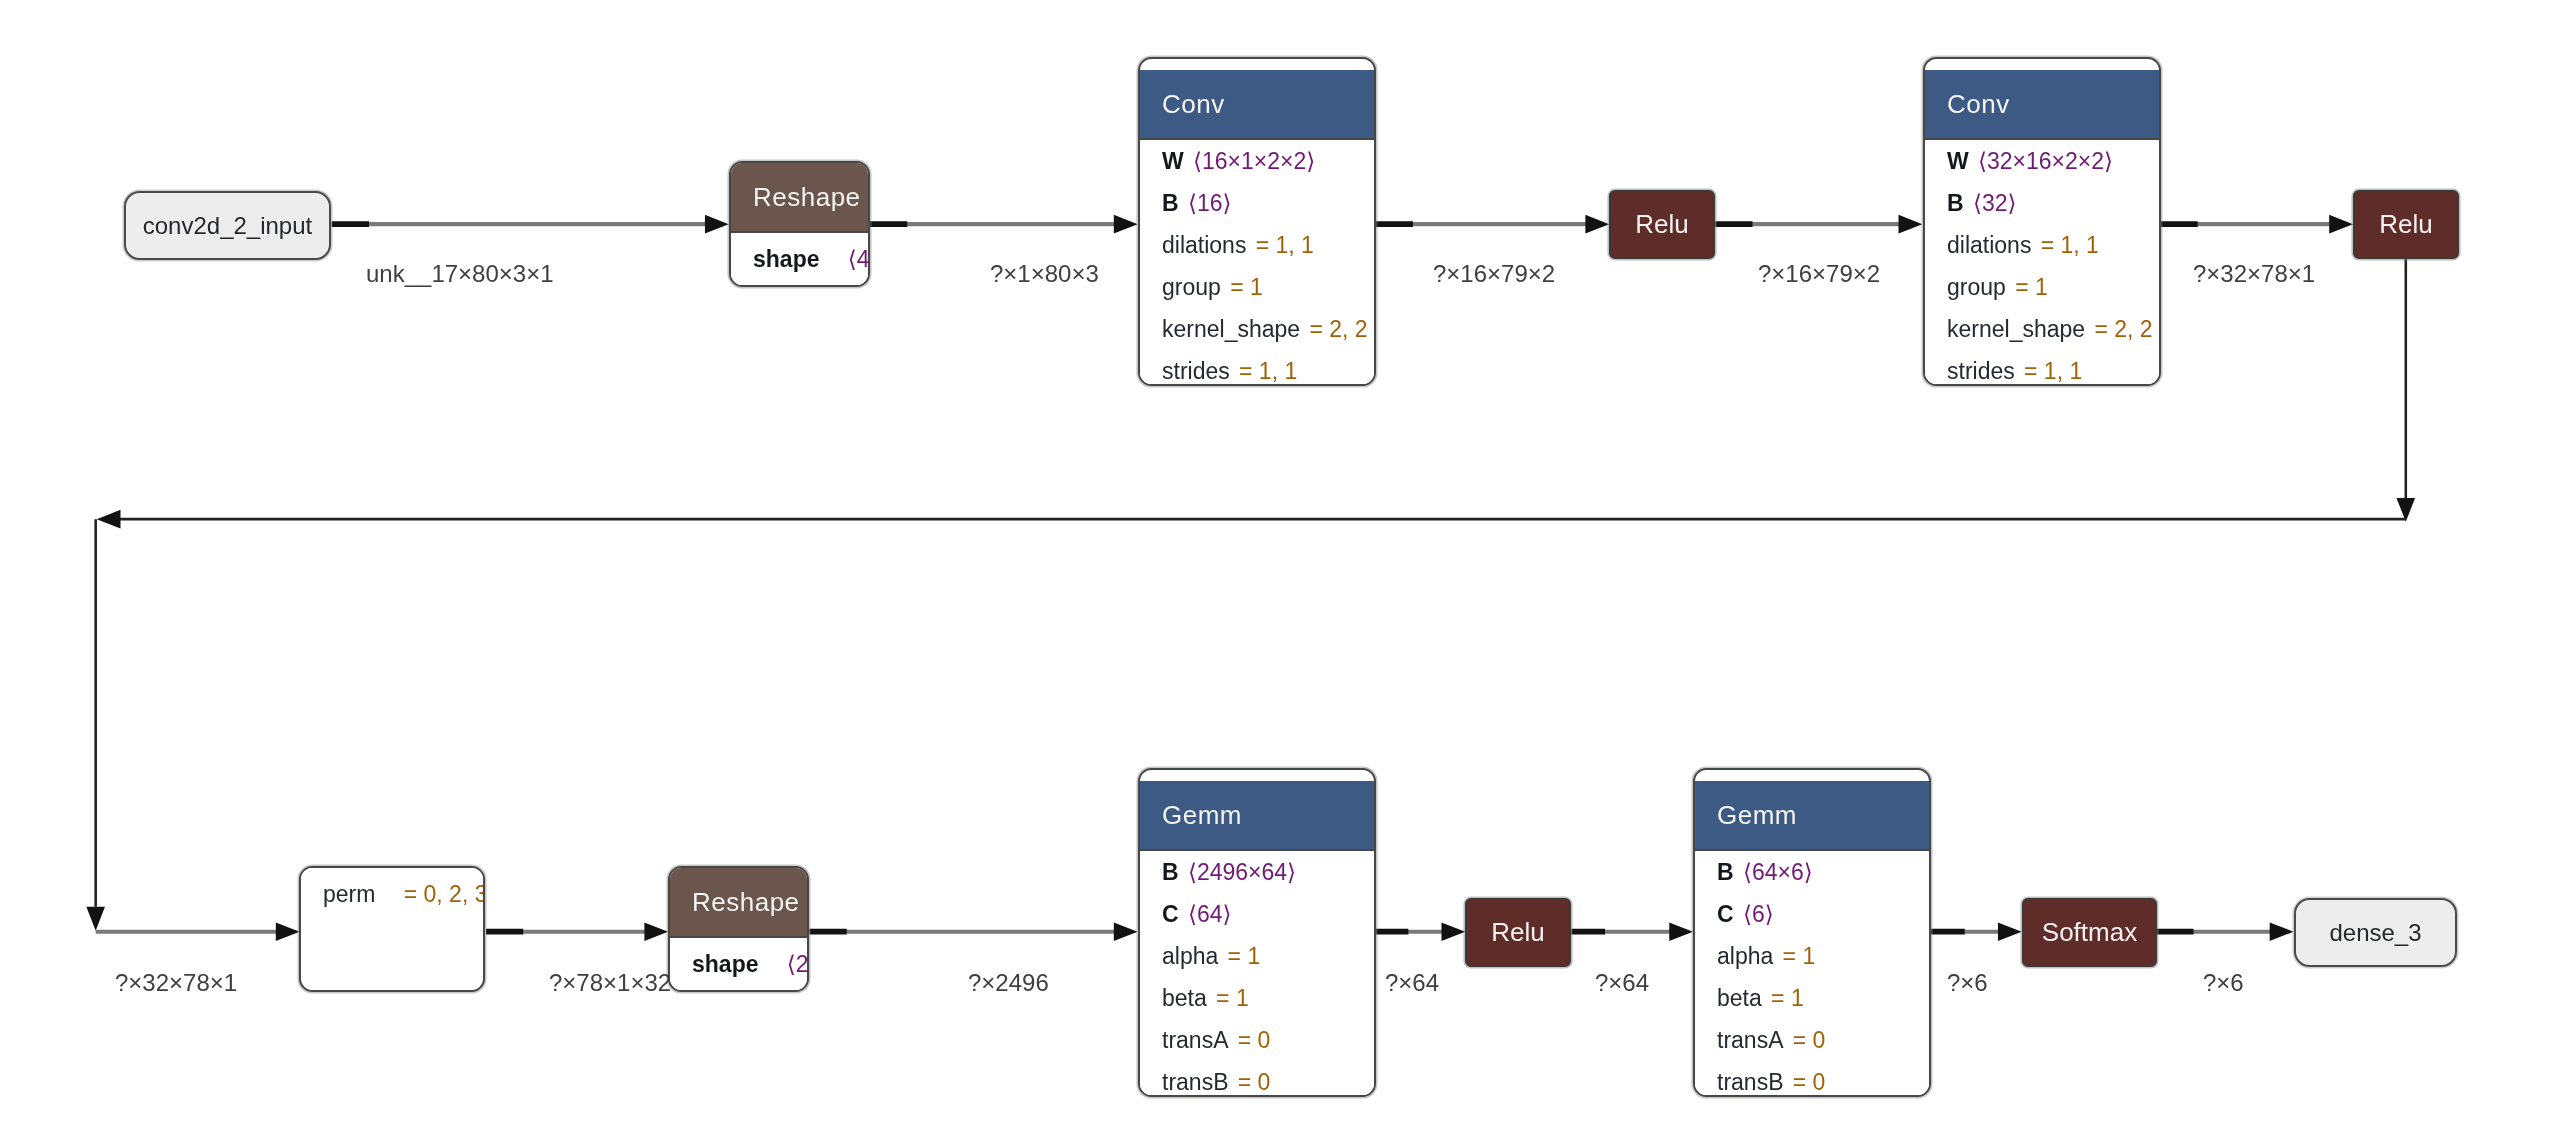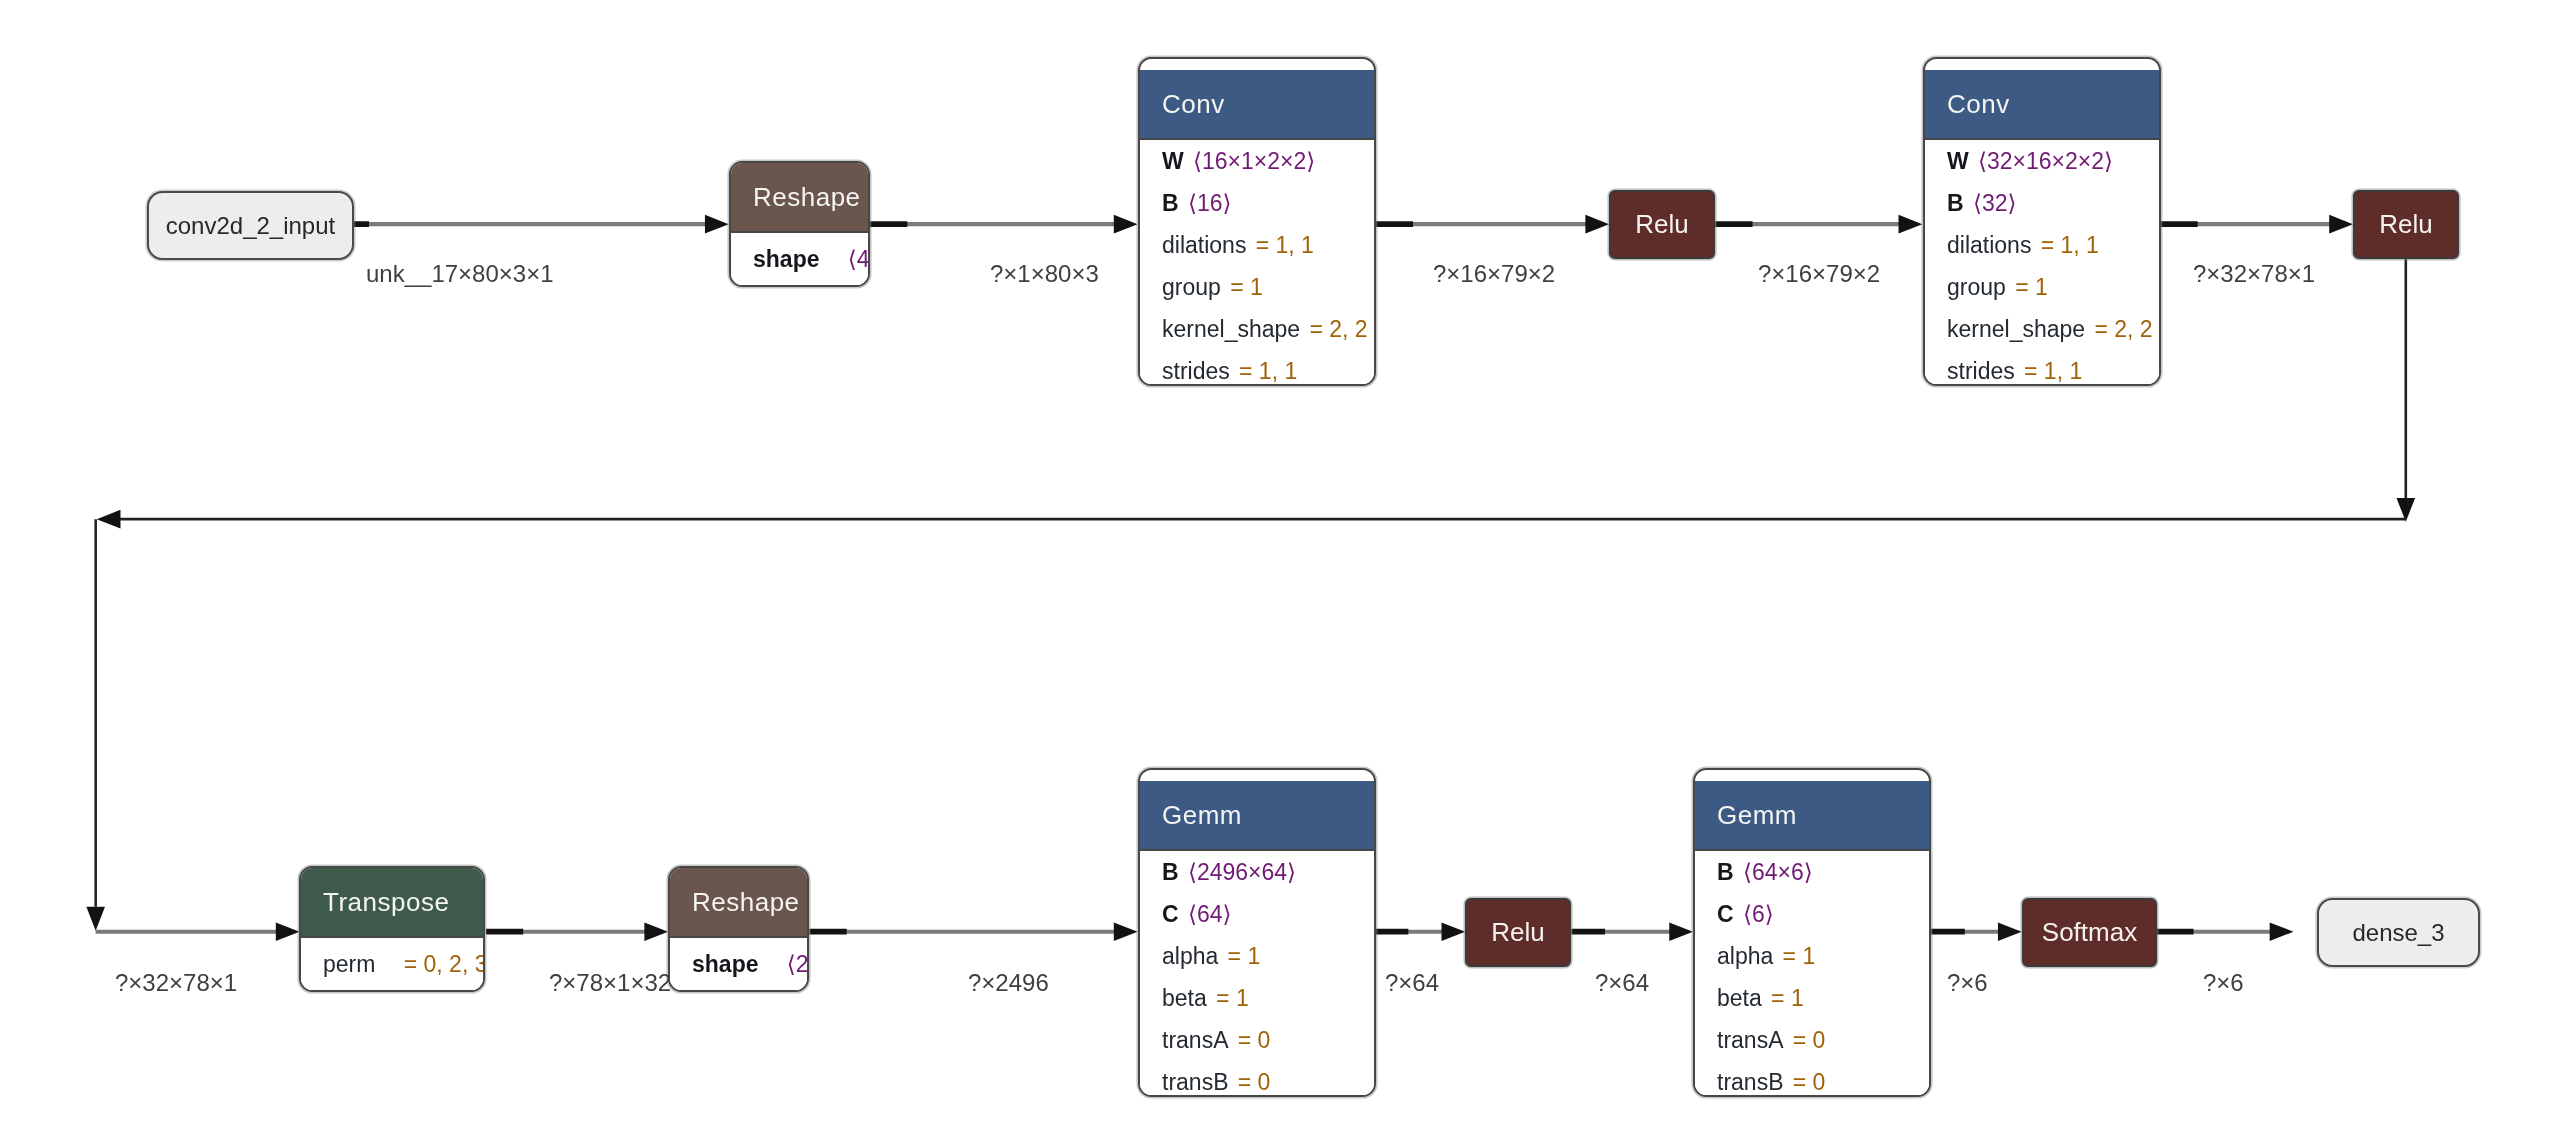--- a/index.html
+++ b/index.html
@@ -32,21 +32,21 @@
   .av { color:#a16207; }
   .av.dim { color:#701a75; }
   .act {
     background:#5e2d29; border:2.1px solid #3a3a3a; border-radius:6px;
     color:#f5f1ee; display:flex; align-items:center; justify-content:center;
     font-size:26px; box-shadow:0 0 0 1.6px rgba(130,130,130,0.5); white-space:nowrap;
   }
   .io {
     background:#ededed; border:2.1px solid #4a4a4a; border-radius:15.5px;
     color:#26282b; display:flex; align-items:center; justify-content:center;
-    font-size:24px; box-shadow:0 0 0 1.6px rgba(130,130,130,0.4); white-space:nowrap;margin-left:23px;
+    font-size:24px; box-shadow:0 0 0 1.6px rgba(130,130,130,0.4); white-space:nowrap;
   }
   .elabel {
     position:absolute; font-size:24px; color:#3f3f3f; white-space:nowrap;
   }
 </style>
 </head>
 <body>
 
 <div id="canvas">
 
@@ -203,23 +203,20 @@
         <span class="av">= 1, 1</span>
       </div>
     </div>
   </div>
 
   <div class="node act" style="left:2353px;top:190px;width:106px;height:69px">
     <span>Relu</span>
   </div>
 
   <div class="node op one-line" style="left:299px;top:866px;width:186px;height:126px">
-    <div class="node-header hdr-transform">
-      <span>Transpose</span>
-    </div>
     <div class="node-body">
       <div class="attr-row">
         <span class="an">perm</span>
         <span class="av">= 0, 2, 3, 1</span>
       </div>
     </div>
   </div>
 
   <div class="node op one-line" style="left:668px;top:866px;width:141px;height:126px">
     <div class="node-header hdr-shape">

